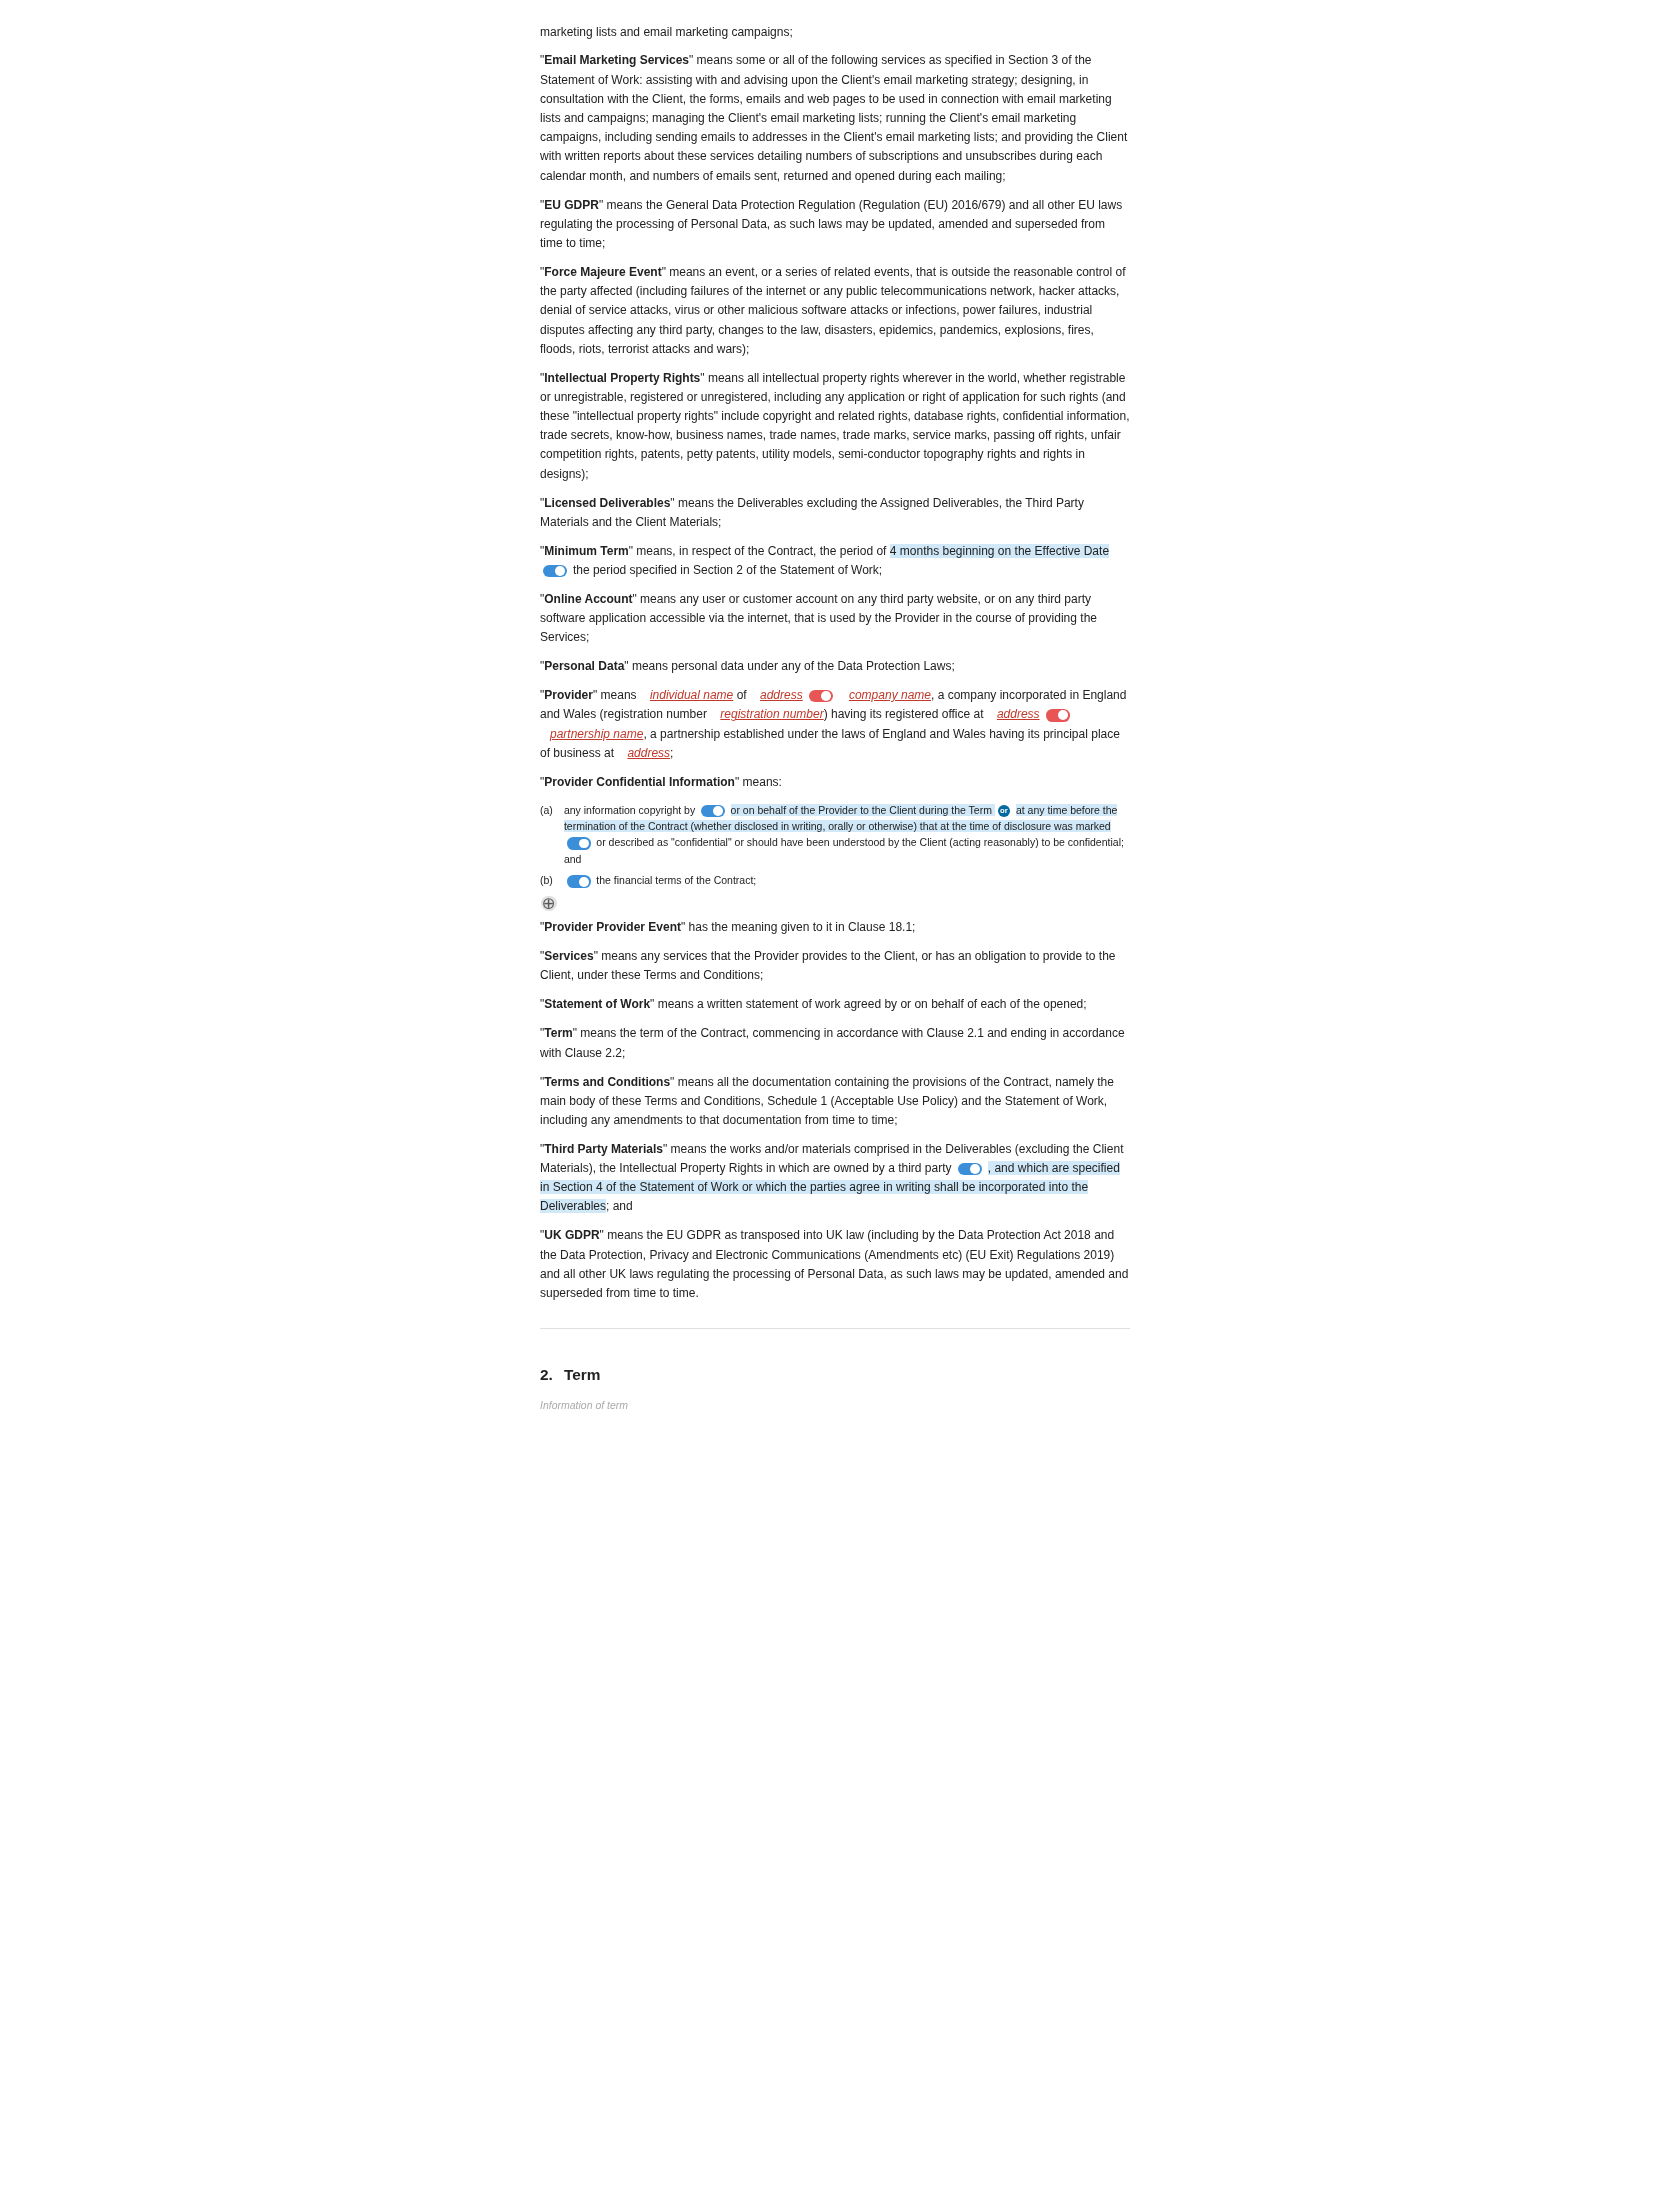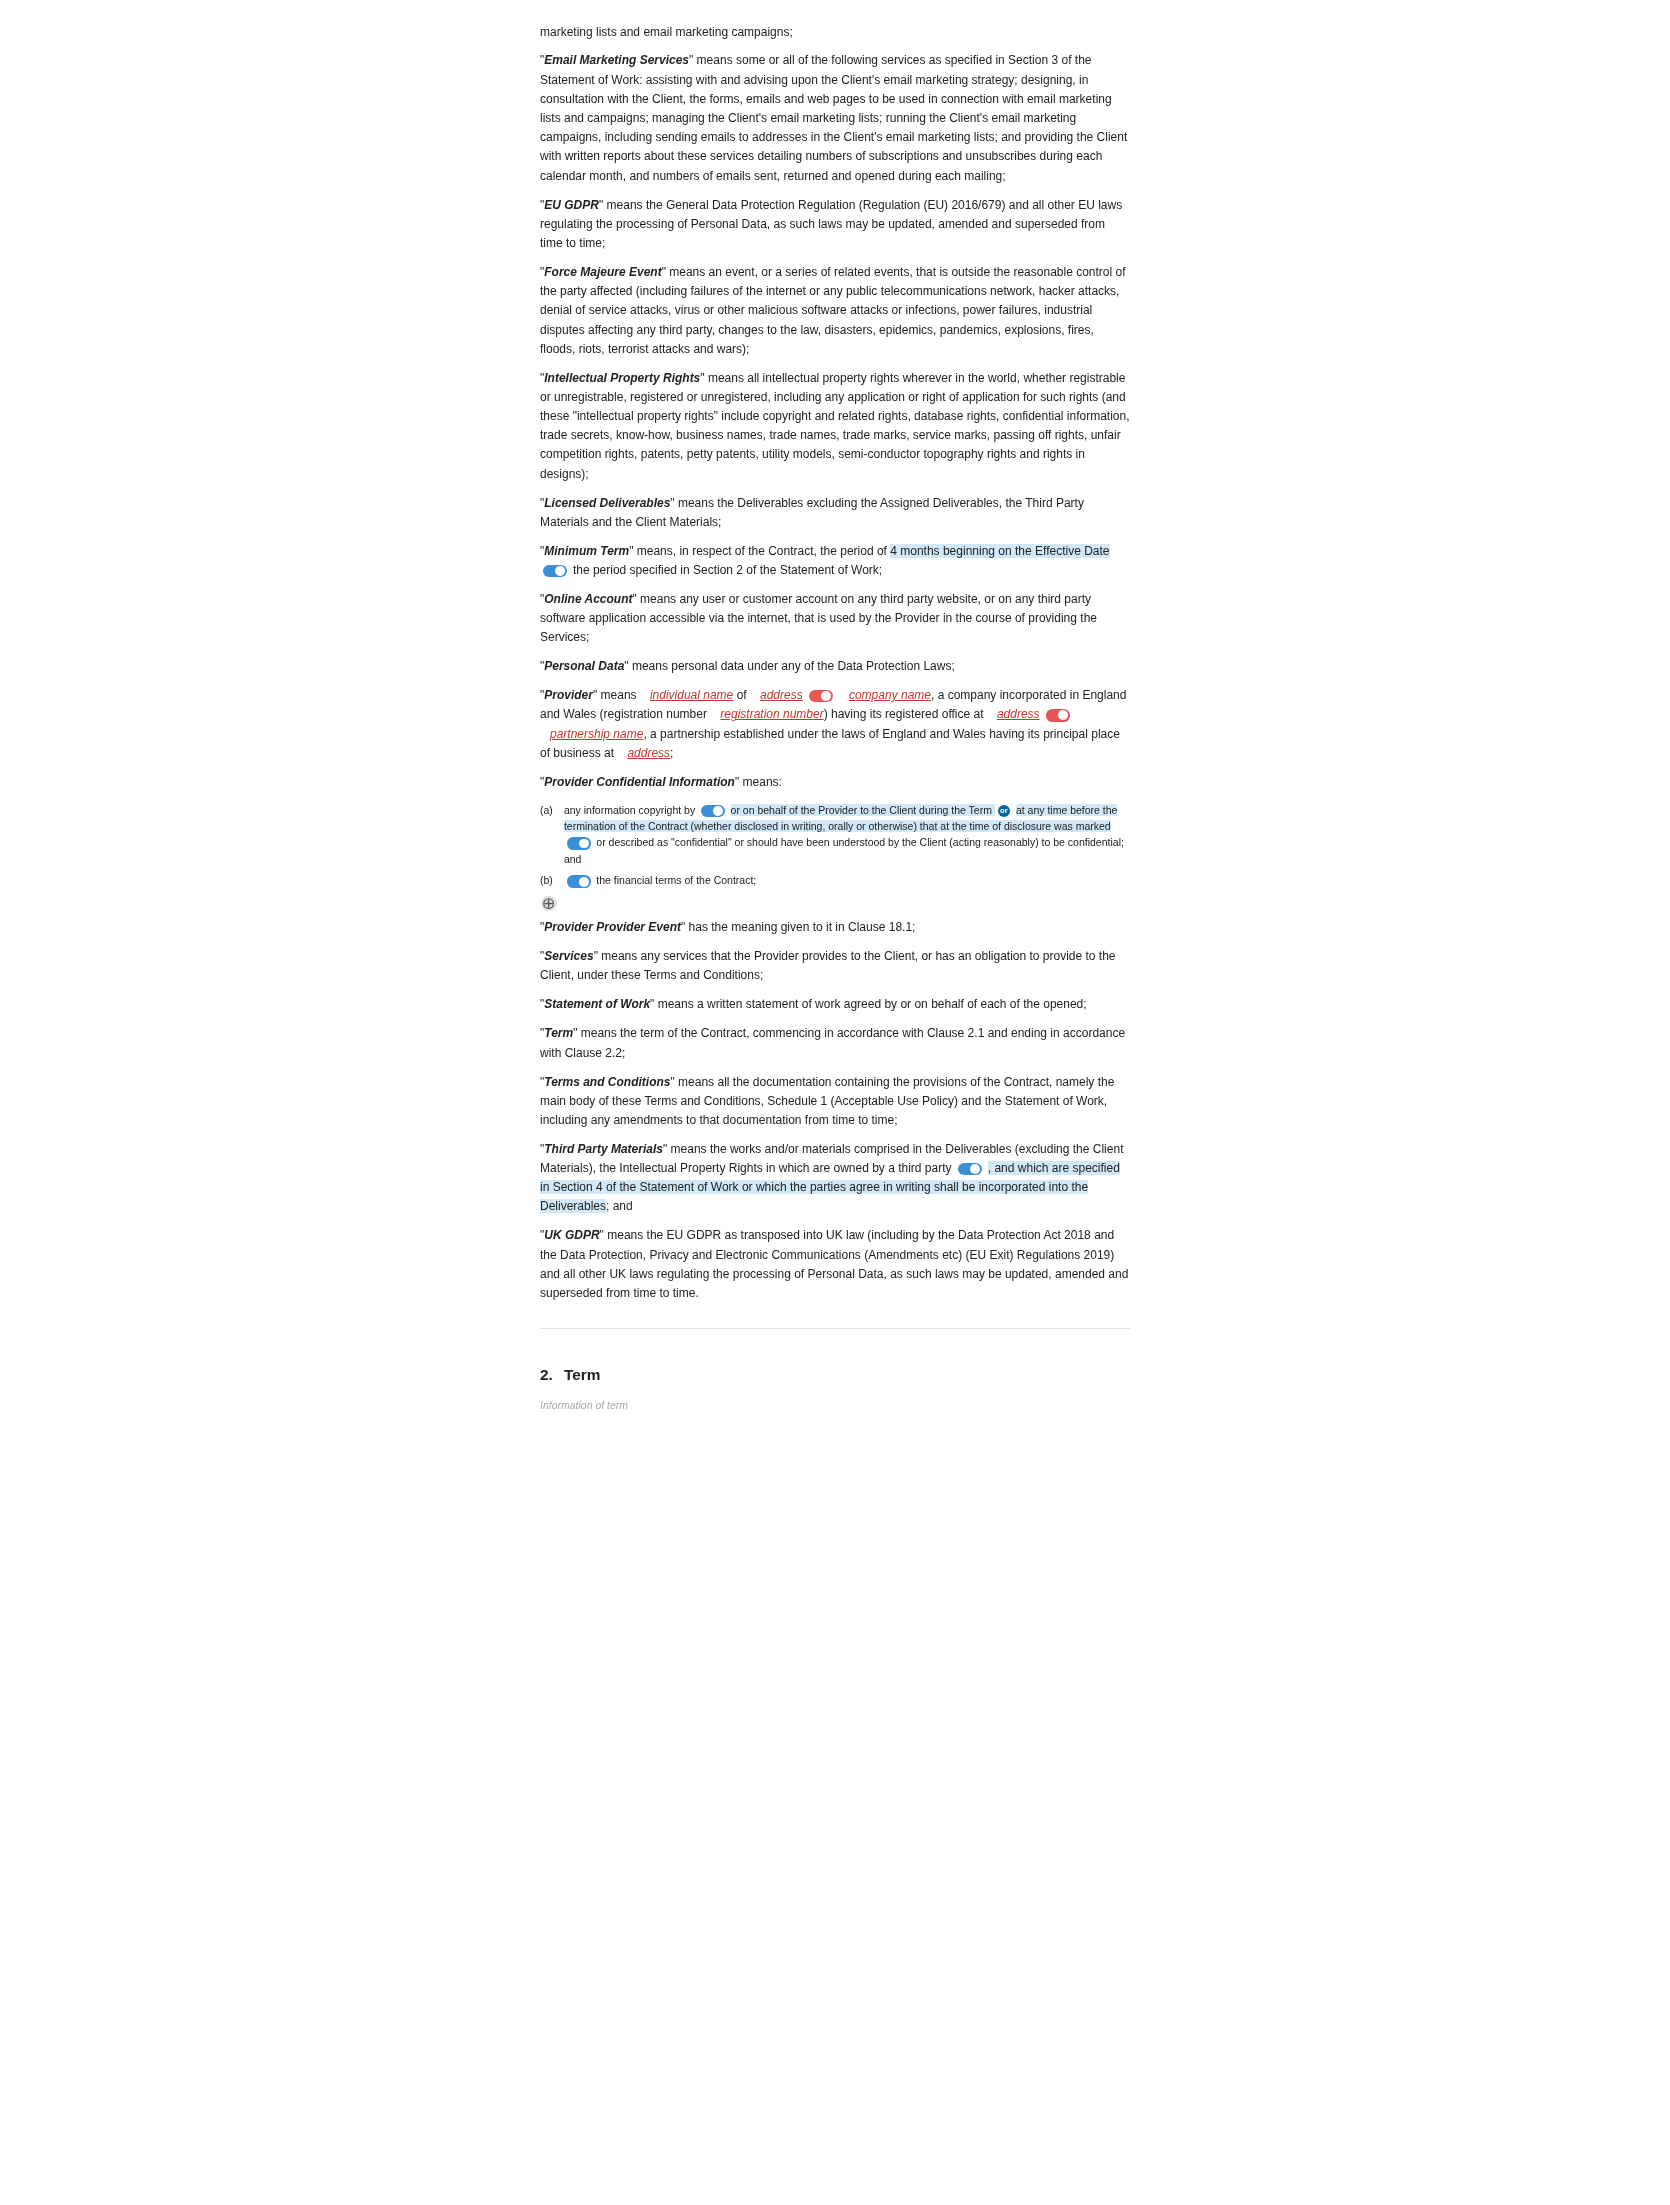--- a/index.html
+++ b/index.html
@@ -11,21 +11,21 @@
       background: #fff;
       padding: 22.5px 42px 42px 42px;
       max-width: 674px;
       margin: 0 auto;
     }
     .para {
       margin-bottom: 9.8px;
       font-size: 12px;
       line-height: 1.6;
     }
-    .bold-italic { font-weight: bold; font-style: italic; }
+    .bold-italic { font-weight: bold; }
     .underline { text-decoration: underline; }
     .red-italic { color: #c0392b; font-style: italic; text-decoration: underline; margin-left: 10px; }
     .highlight-blue { background-color: #d0e8f8; }
 
     
     .toggle-inline {
       display: inline-flex;
       align-items: center;
       vertical-align: middle;
       margin: 0 1.4px;

